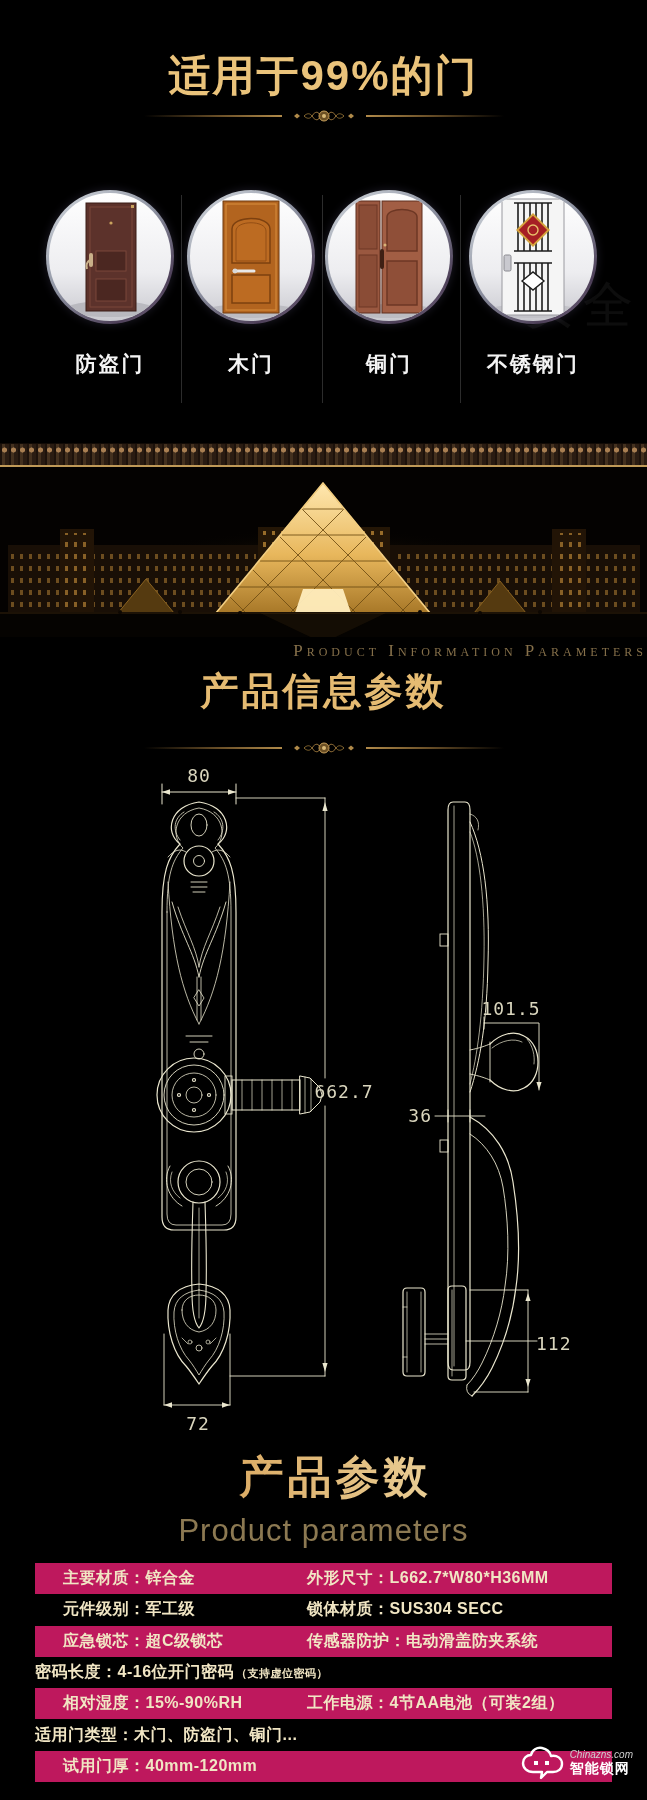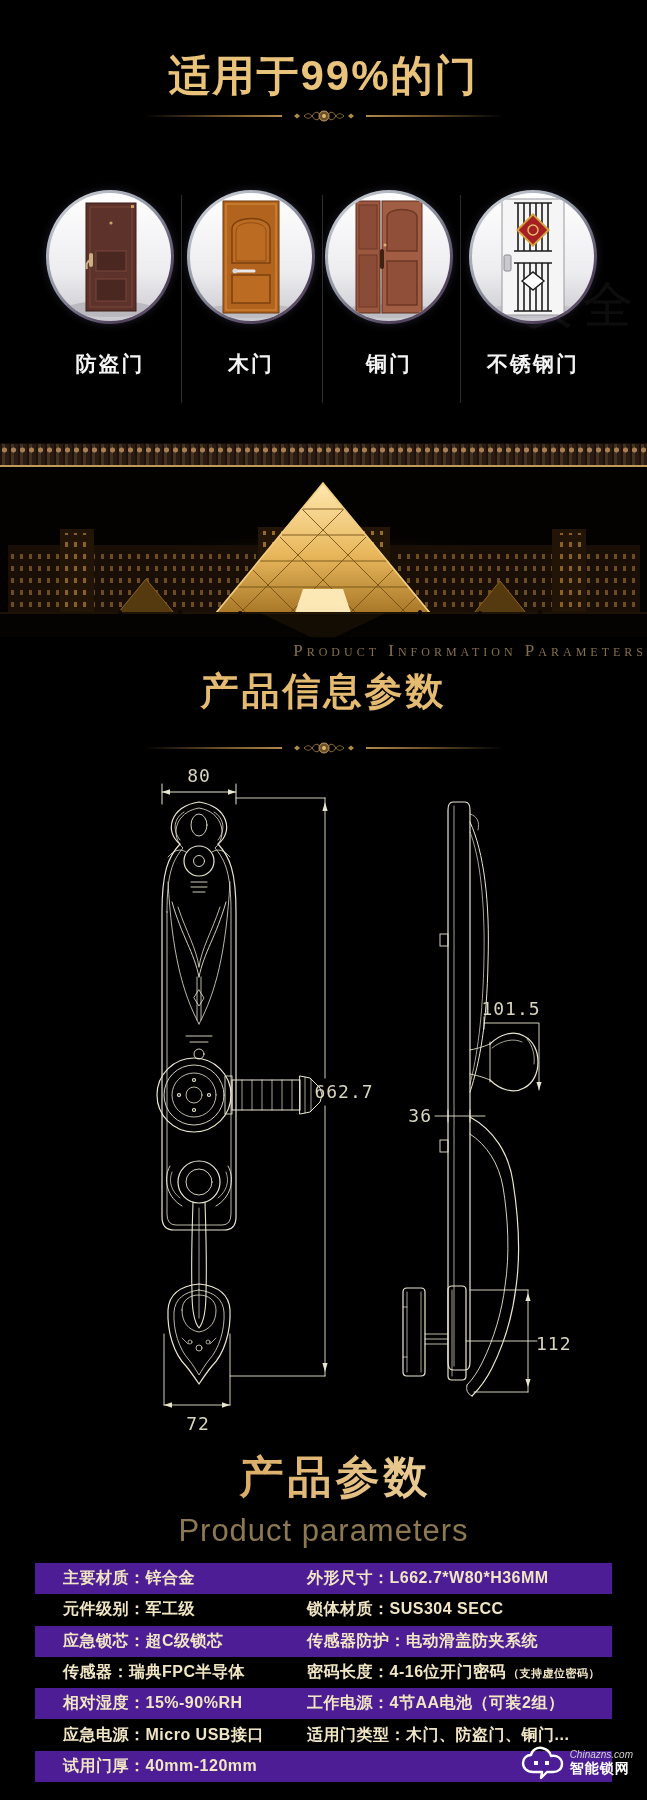--- a/index.html
+++ b/index.html
@@ -58,21 +58,21 @@
   .params-cn{position:absolute;top:1448px;left:0;width:100%;text-align:center;
     font-size:44px;font-weight:bold;letter-spacing:4px;
     background:linear-gradient(90deg,#d49a4c 20%,#f0ddab 80%);
     -webkit-background-clip:text;background-clip:text;color:transparent;padding-left:12px;}
   .params-en{position:absolute;top:1513px;left:0;width:100%;text-align:center;
     font-size:31px;color:#8c7952;letter-spacing:1px;}
 
   .spec-table{position:absolute;top:1563px;left:35px;width:577px;}
   .spec-row{display:flex;align-items:center;height:31.3px;font-size:16px;font-weight:bold;
     color:#f1e6c4;letter-spacing:0.5px;}
-  .spec-row.odd{background:#4c1d95;}
+  .spec-row.odd{background:#be185d;}
   .cell-l{width:244px;padding-left:28px;white-space:nowrap;}
   .cell-r{flex:1;white-space:nowrap;}
   .cell-note{font-size:11px;font-weight:bold;margin-left:2px;}
 
   
   .watermark{position:absolute;top:1746px;right:14px;display:flex;align-items:center;}
   .wm-cloud{width:44px;height:34px;margin-right:5px;}
   .wm-texts{display:flex;flex-direction:column;line-height:1.05;}
   .wm-site{font-style:italic;font-size:10px;color:#cfcfcf;}
   .wm-name{font-size:14px;font-weight:bold;color:#ffffff;letter-spacing:1px;}
@@ -389,29 +389,27 @@
     </div>
     <div class="spec-row">
       <span class="cell-l">元件级别：军工级</span>
       <span class="cell-r">锁体材质：SUS304 SECC</span>
     </div>
     <div class="spec-row odd">
       <span class="cell-l">应急锁芯：超C级锁芯</span>
       <span class="cell-r">传感器防护：电动滑盖防夹系统</span>
     </div>
     <div class="spec-row">
-      <span class="cell-l">传感器：瑞典FPC半导体</span>
       <span class="cell-r"><span>密码长度：4-16位开门密码</span><span class="cell-note">（支持虚位密码）</span></span>
     </div>
     <div class="spec-row odd">
       <span class="cell-l">相对湿度：15%-90%RH</span>
       <span class="cell-r">工作电源：4节AA电池（可装2组）</span>
     </div>
     <div class="spec-row">
-      <span class="cell-l">应急电源：Micro USB接口</span>
       <span class="cell-r">适用门类型：木门、防盗门、铜门...</span>
     </div>
     <div class="spec-row odd">
       <span class="cell-l">试用门厚：40mm-120mm</span>
       <span class="cell-r"></span>
     </div>
   </div>
 
   <div class="watermark">
     <svg class="wm-cloud" viewBox="0 0 44 34">

